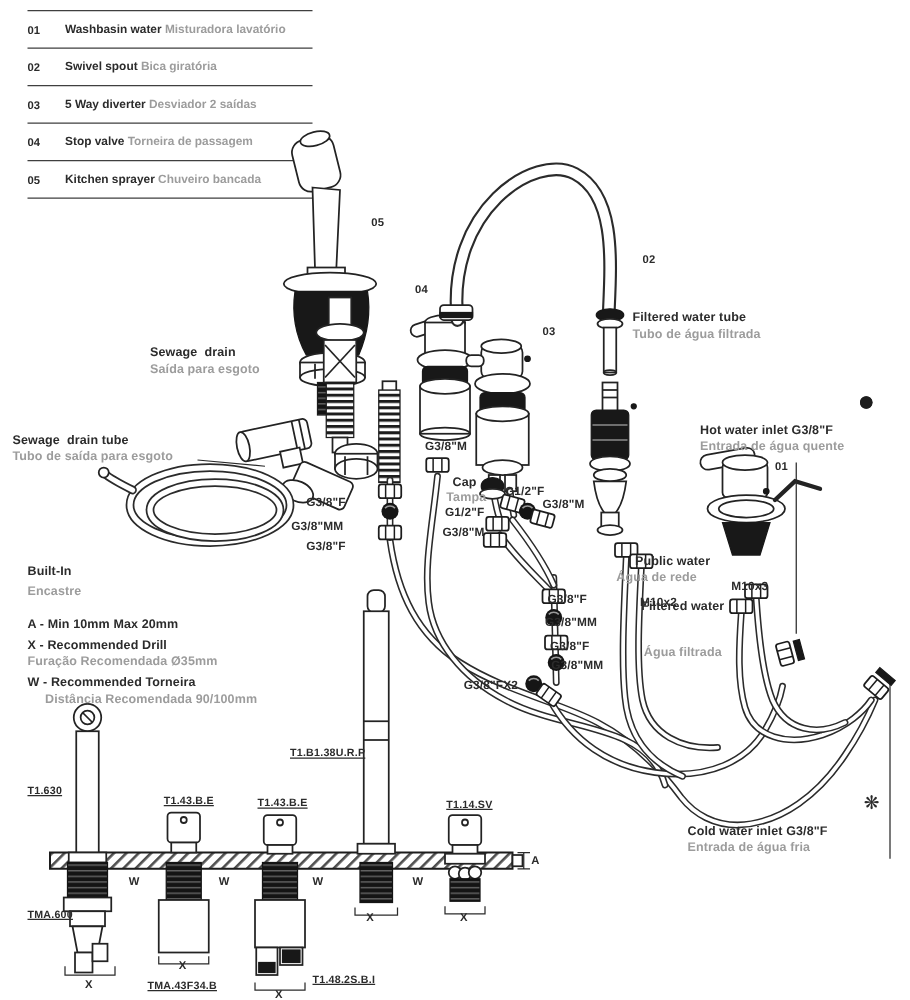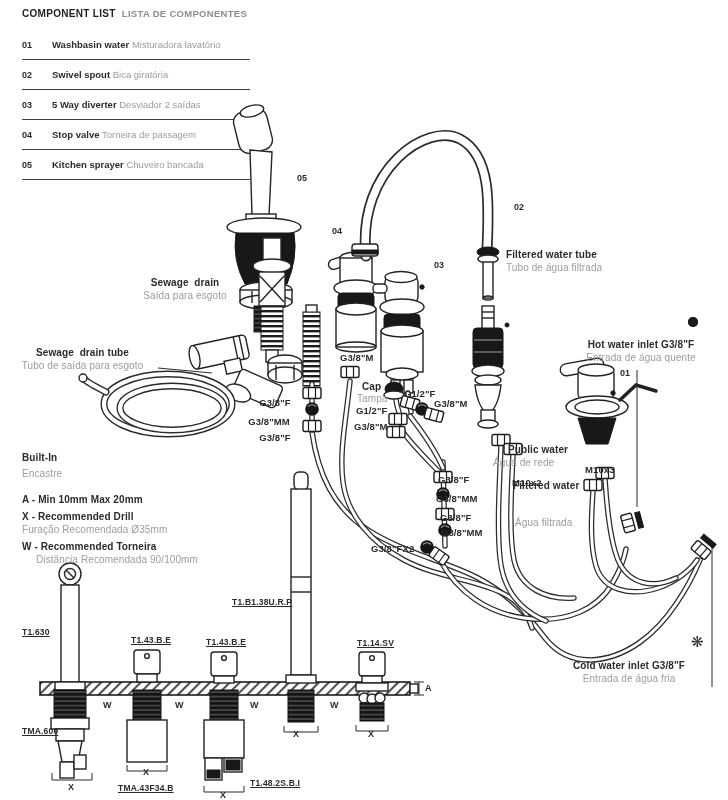--- a/index.html
+++ b/index.html
@@ -9,28 +9,28 @@
   
   .clist{position:absolute;left:22px;top:8px;width:228px;}
   .clist .hdr{font-size:10px;font-weight:bold;color:#1f1f1f;letter-spacing:.3px;
               padding-bottom:11px;white-space:pre;}
   .clist .hdr .pt{color:#8d8d8d;font-weight:bold;font-size:9.5px;}
   .crow{display:flex;align-items:center;height:29px;border-bottom:1px solid #3f3f3f;
         font-size:9.5px;white-space:pre;}
   .crow:first-of-type{border-top:1px solid #3f3f3f;}
   .crow .no{width:30px;font-weight:bold;color:#2b2b2b;font-size:9px;}
   .crow .en{font-weight:bold;color:#2b2b2b;}
-  .crow .pt{font-weight:400;color:#9c9c9c;}
+  .crow .pt{font-weight:700;color:#9c9c9c;}
 
   
   .lbl{position:absolute;font-size:9.5px;font-weight:bold;color:#2b2b2b;
        white-space:pre;letter-spacing:.1px;z-index:3;}
   .lbl.cap{font-size:10px;}
-  .lbl.gray{font-weight:400;color:#9c9c9c;}
-  .lbl.right{text-align:center;}
+  .lbl.gray{font-weight:700;color:#9c9c9c;}
+  .lbl.right{text-align:left;}
   .lbl.pn{font-size:8.5px;letter-spacing:.2px;text-decoration:underline;}
   .lbl.dim{font-size:9px;}
   .lbl.num{font-size:9px;}
   .hotdot{position:absolute;left:688px;top:317px;width:10px;height:10px;border-radius:50%;
           background:#1d1d1d;z-index:3;}
   .snow{position:absolute;left:691px;top:633px;font-size:15px;color:#2b2b2b;z-index:3;}
   .art{position:absolute;left:0;top:0;z-index:1;}
 </style>
 </head>
 <body>
@@ -324,21 +324,20 @@
         <circle cx="372" cy="699" r="5" class="ln"></circle>
         <circle cx="380" cy="698" r="5" class="ln"></circle>
       <rect x="360" y="703" width="24" height="18" fill="url(#thread)" stroke="#141414"></rect>
       <path d="M356,725 v6 h32 v-6" class="dim"></path>
     </g>
 
     <circle cx="693" cy="322" r="5" fill="#1d1d1d"></circle>
   </svg>
 
   <div class="clist">
-    <div class="hdr"><span>COMPONENT LIST</span>  <span class="pt">LISTA DE COMPONENTES</span></div>
     <div class="crow"><span class="no">01</span><span><span class="en">Washbasin water</span> <span class="pt">Misturadora lavatório</span></span></div>
     <div class="crow"><span class="no">02</span><span><span class="en">Swivel spout</span> <span class="pt">Bica giratória</span></span></div>
     <div class="crow"><span class="no">03</span><span><span class="en">5 Way diverter</span> <span class="pt">Desviador 2 saídas</span></span></div>
     <div class="crow"><span class="no">04</span><span><span class="en">Stop valve</span> <span class="pt">Torneira de passagem</span></span></div>
     <div class="crow"><span class="no">05</span><span><span class="en">Kitchen sprayer</span> <span class="pt">Chuveiro bancada</span></span></div>
   </div>
 
   <div class="lbl num" style="left:297px;top:173px">05</div>
   <div class="lbl num" style="left:332px;top:226px">04</div>
   <div class="lbl num" style="left:514px;top:202px">02</div>

